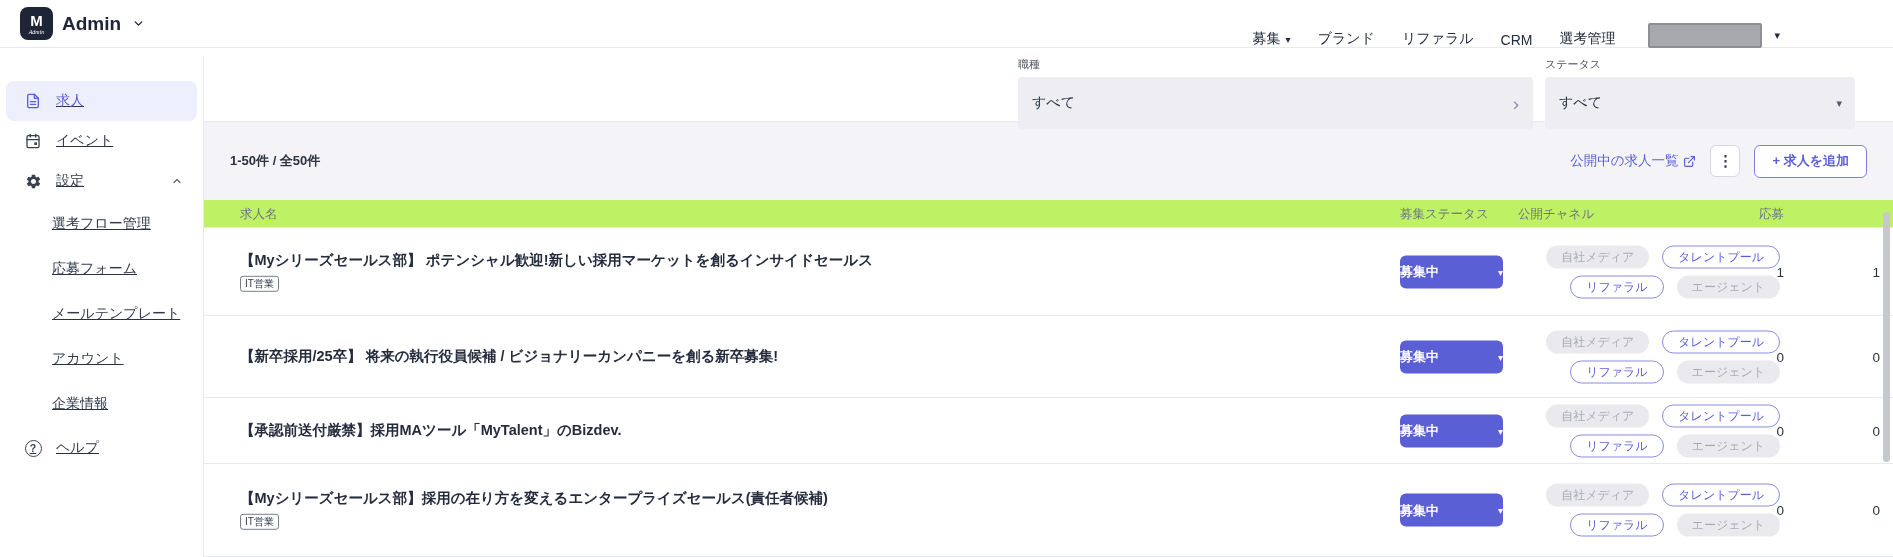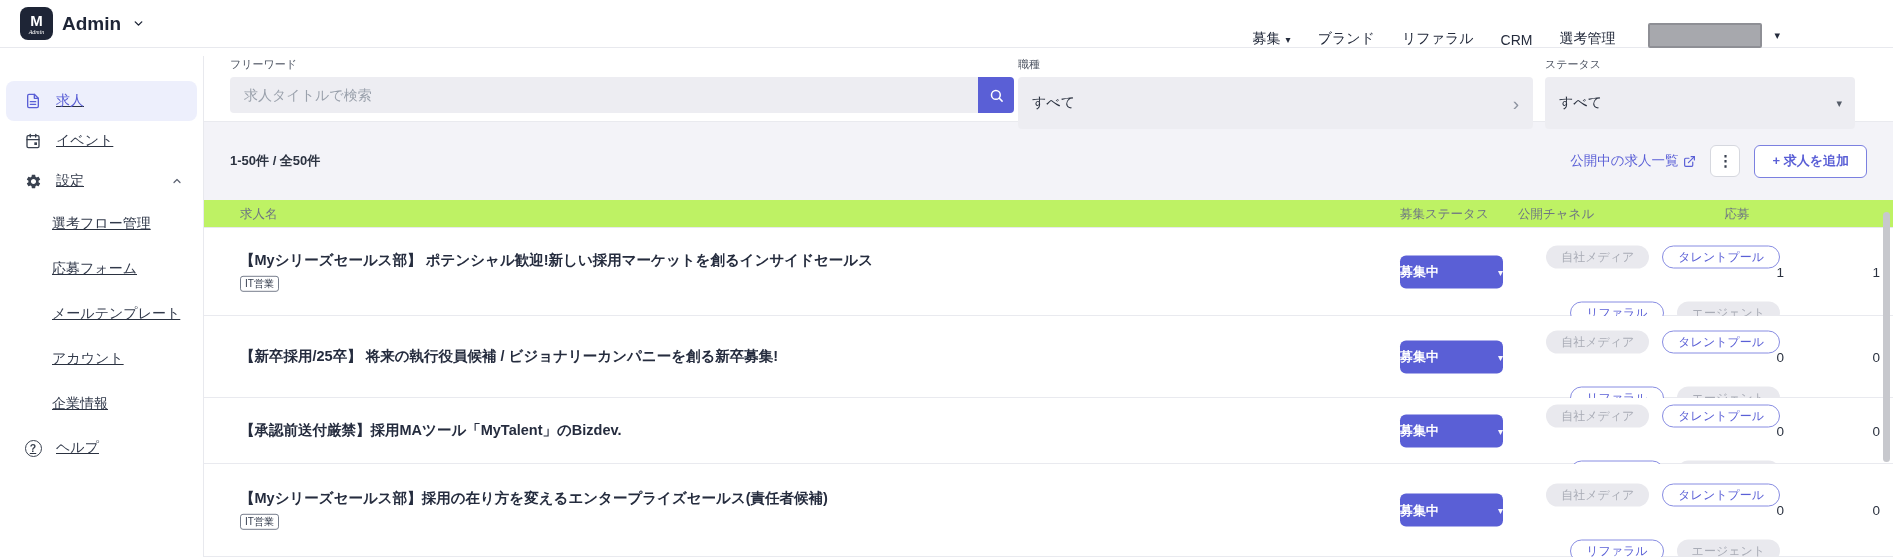--- a/index.html
+++ b/index.html
@@ -65,39 +65,39 @@
   .kebab-btn { width:30px; height:32px; background:#fff; border:1px solid #d6d8df; border-radius:6px;
     font-size:15px; font-weight:700; color:#3a4150; display:flex; align-items:center; justify-content:center; cursor:pointer; }
   .add-btn { height:33px; padding:0 17px; background:#fff; border:1px solid #7b80e0; border-radius:6px;
     color:#5a5fd6; font-size:13px; font-weight:600; cursor:pointer;
     font-family:"Liberation Sans","DejaVu Sans",sans-serif; }
 
   .table { position:absolute; top:152px; left:0; width:1689px; height:357px; background:#bef264; }
   .thead { position:relative; height:28px; border-bottom:1px solid #e7e8ed; }
   .th { position:absolute; top:50%; transform:translateY(-50%); font-size:12.5px; color:#6e7583; }
   .th-name { left:36px; } .th-status { left:1196px; } .th-channels { left:1314px; }
-  .th-apps { right:126px; width:60px; text-align:center; } .th-screen { right:13px; width:60px; text-align:right;margin-top:28px; }
+  .th-apps { right:109px; width:60px; text-align:right; } .th-screen { right:13px; width:60px; text-align:right;margin-top:28px; }
 
   .t-row { position:relative; border-bottom:1px solid #e9eaef; background:#fff; }
   .h88{height:88px} .h82{height:82px} .h66{height:66px} .h93{height:93px}
   .cell-title { position:absolute; left:36px; right:560px; top:50%; transform:translateY(-50%);
     display:flex; flex-direction:column; gap:7px; align-items:flex-start; }
   .row-title { font-size:14.5px; font-weight:700; color:#252c3e; cursor:pointer; line-height:1.2; }
   .tag { font-size:10px; color:#333b4c; border:1px solid #777e8c; border-radius:3px; padding:0 4px;
     line-height:14px; background:#fff; }
   .status-btn { position:absolute; left:1196px; top:50%; transform:translateY(-50%); width:103px; height:33px;
     background:#5a5fd6; color:#fff; border:none; border-radius:6px; font-size:13px; font-weight:700;
     display:flex; align-items:center; justify-content:space-between; gap:7px; cursor:pointer;
     font-family:"Liberation Sans","DejaVu Sans",sans-serif; }
   .status-btn .sc { font-size:10px; opacity:.95; }
   .cell-channels { position:absolute; left:1336px; width:240px; top:50%; transform:translateY(-50%);
     display:flex; flex-direction:column; gap:7px; }
   .chip-row { display:flex; gap:13px; justify-content:flex-end; }
   .chip { height:23px; padding:0 15px; border-radius:12px; font-size:12px;
-    display:inline-flex; align-items:center; white-space:nowrap;margin-top:26px; }
+    display:inline-flex; align-items:center; white-space:nowrap; }
   .chip.gray { background:#e9e9ee; color:#a9acb6; }
   .chip.outline { background:#fff; border:1px solid #878ce2; color:#5a5fd6; }
   .cell-apps { position:absolute; right:109px; width:60px; top:50%; transform:translateY(-50%);
     text-align:right; font-size:13.5px; color:#2b3240; font-weight:500; }
   .cell-screen { position:absolute; right:13px; width:60px; top:50%; transform:translateY(-50%);
     text-align:right; font-size:13.5px; color:#2b3240; font-weight:500; }
 
   .scroll-thumb { position:absolute; right:3px; top:212px; width:7px; height:250px;
     background:#c7c8cd; border-radius:4px; z-index:9; }
 </style>
@@ -198,34 +198,20 @@
     <span class="ic">
       <span class="help-circle">?</span>
     </span>
     <span>ヘルプ</span>
   </div>
 </aside>
 
 <main class="main">
 
   <section class="filter-panel">
-    <div class="f-group" style="left:26px">
-      <span class="f-label">フリーワード</span>
-      <div class="search-row">
-        <input class="search-input" type="text" placeholder="求人タイトルで検索" style="">
-        <button class="search-btn">
-          <span style="display:flex">
-            <svg width="15" height="15" viewBox="0 0 24 24" fill="none" stroke="#fff" stroke-width="2.4" stroke-linecap="round">
-                <circle cx="11" cy="11" r="7"></circle>
-                <line x1="16.5" y1="16.5" x2="21" y2="21"></line>
-              </svg>
-          </span>
-        </button>
-      </div>
-    </div>
     <div class="f-group g-jobtype">
       <span class="f-label">職種</span>
       <div class="select-box">
         <span>すべて</span>
         <span class="chev-right">›</span>
       </div>
     </div>
     <div class="f-group g-status">
       <span class="f-label">ステータス</span>
       <div class="select-box">

